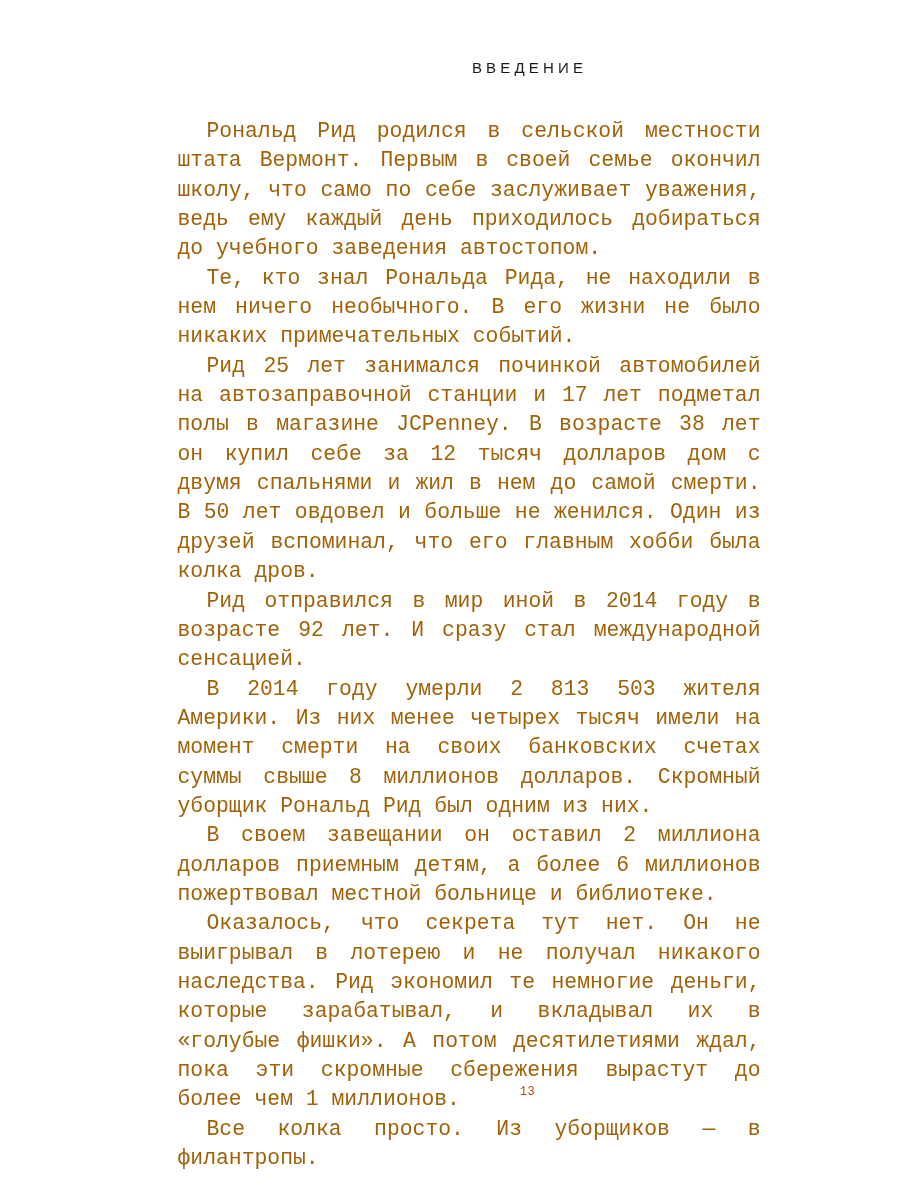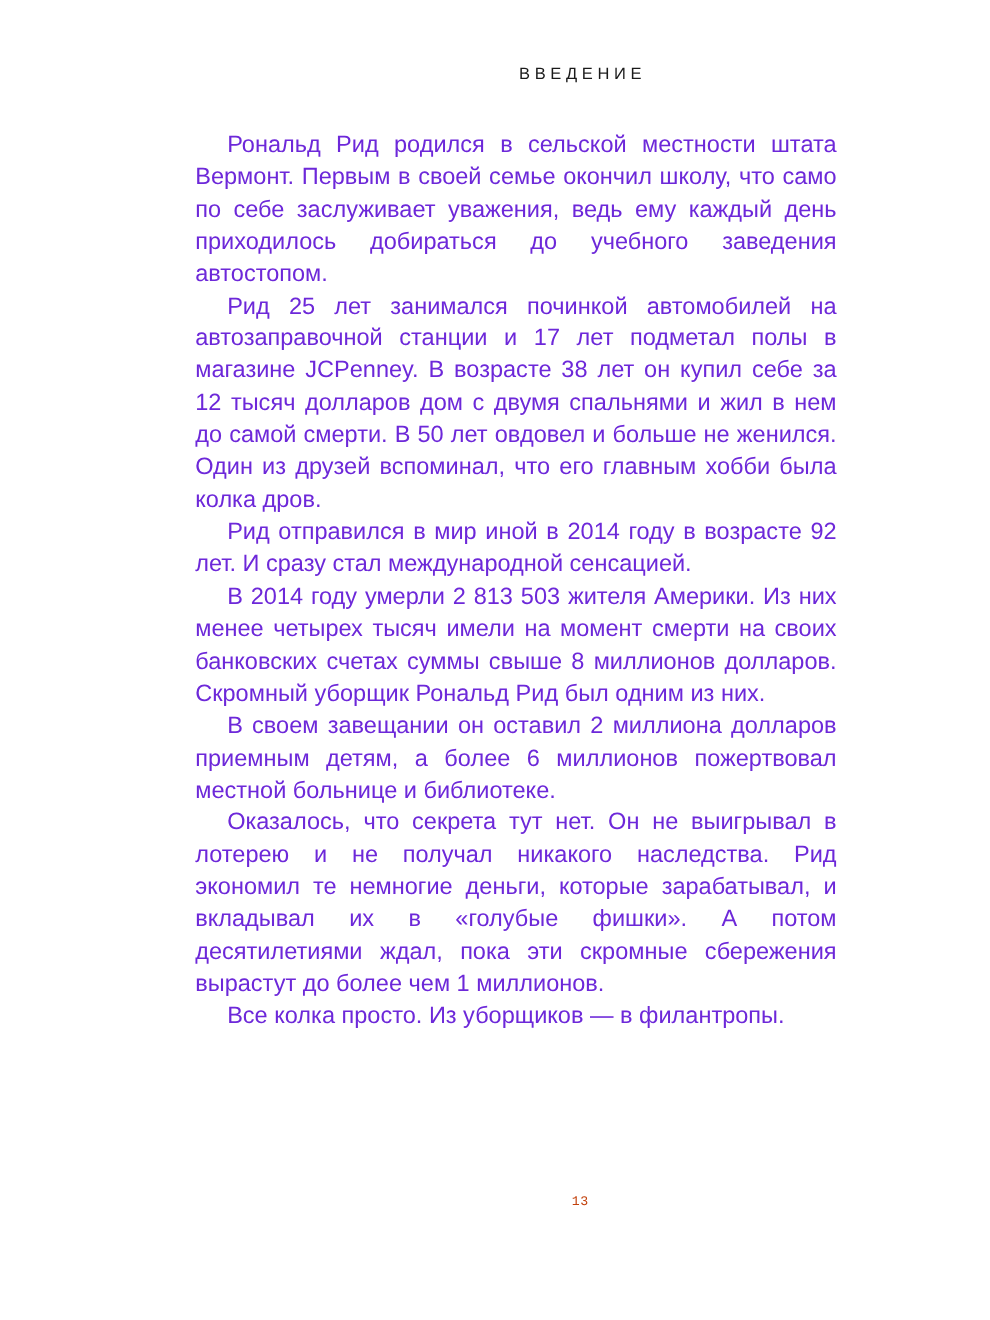--- a/index.html
+++ b/index.html
@@ -35,24 +35,24 @@
     line-height: 1;
     white-space: pre;
   }
 
   
   .textblock {
     position: absolute;
     top: 117px;
     left: 100px;
     width: 583px;
-    font-family: Liberation Sans, sans-serif;
+    font-family: Liberation Mono, monospace;
     font-size: 21.4px;
     line-height: 29.35px;
-    color: #6d28d9;
+    color: #a16207;
     text-align: justify;
     text-justify: inter-word;
     -webkit-hyphens: none;
     hyphens: none;
     word-spacing: 0px;
   }
 
   .textblock p {
     margin: 0;
     padding: 0;
@@ -79,20 +79,21 @@
 </style>
 </head>
 <body>
 
 <div class="page">
 
   <div class="running-head">ВВЕДЕНИЕ</div>
 
   <div class="textblock">
     <p>Рональд Рид родился в сельской местности штата Вермонт. Первым в своей семье окончил школу, что само по себе заслуживает уважения, ведь ему каждый день приходилось добираться до учебного заведения автостопом.</p>
+    <p>Те, кто знал Рональда Рида, не находили в нем ничего необычного. В его жизни не было никаких примечательных событий.</p>
     <p>Рид 25 лет занимался починкой автомобилей на автозаправочной станции и 17 лет подметал полы в магазине JCPenney. В возрасте 38 лет он купил себе за 12 тысяч долларов дом с двумя спальнями и жил в нем до самой смерти. В 50 лет овдовел и больше не женился. Один из друзей вспоминал, что его главным хобби была колка дров.</p>
     <p>Рид отправился в мир иной в 2014 году в возрасте 92 лет. И сразу стал международной сенсацией.</p>
     <p>В 2014 году умерли 2 813 503 жителя Америки. Из них менее четырех тысяч имели на момент смерти на своих банковских счетах суммы свыше 8 миллионов долларов. Скромный уборщик Рональд Рид был одним из них.</p>
     <p>В своем завещании он оставил 2 миллиона долларов приемным детям, а более 6 миллионов пожертвовал местной больнице и библиотеке.</p>
     <p>Оказалось, что секрета тут нет. Он не выигрывал в лотерею и не получал никакого наследства. Рид экономил те немногие деньги, которые зарабатывал, и вкладывал их в «голубые фишки». А потом десятилетиями ждал, пока эти скромные сбережения вырастут до более чем 1 миллионов.</p>
     <p>Все колка просто. Из уборщиков — в филантропы.</p>
   </div>
 
   <div class="folio">13</div>
 

